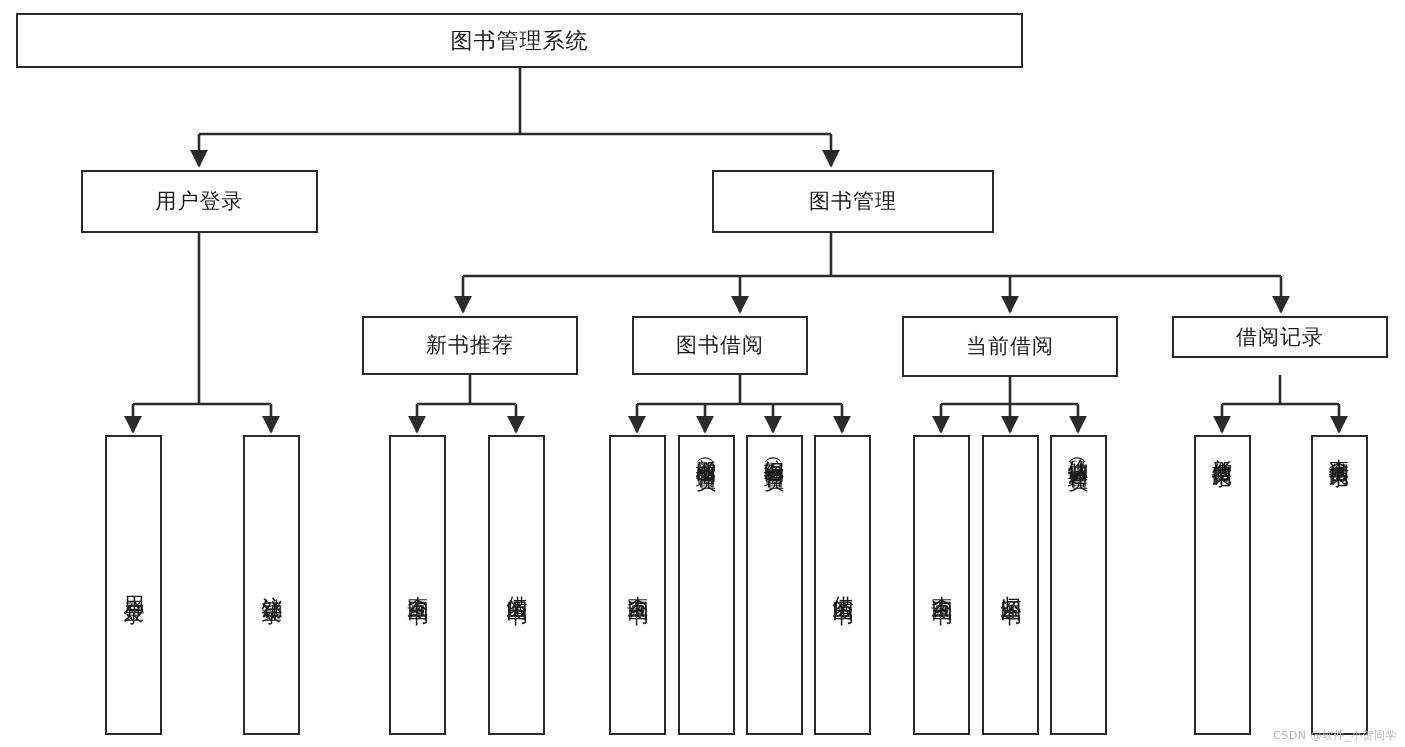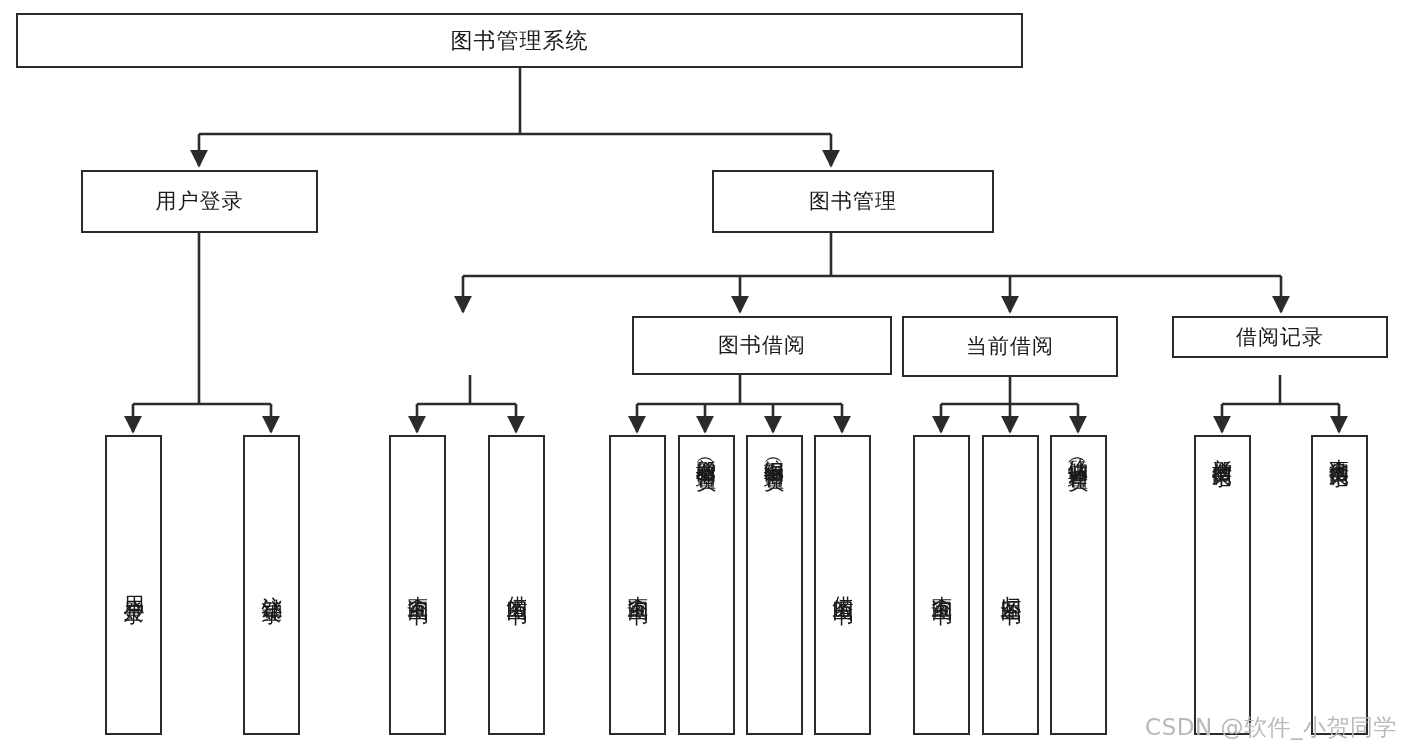--- a/index.html
+++ b/index.html
@@ -67,21 +67,21 @@
     letter-spacing: 2px;
   }
   .node.v.mid {
     align-items: center;
     padding-top: 0;
   }
   #watermark {
     position: absolute;
     right: 8px;
     bottom: 4px;
-    font-size: 23px;
+    font-size: 11px;
     color: #b9b9b9;
     white-space: nowrap;
     letter-spacing: 0.5px;
   }
 </style>
 </head>
 <body>
 
 <div id="canvas">
 
@@ -139,21 +139,24 @@
     <span class="label">图书管理系统</span>
   </div>
 
   <div class="node h" style="left:81px; top:170px; width:237px; height:63px;">
     <span class="label">用户登录</span>
   </div>
   <div class="node h" style="left:712px; top:170px; width:282px; height:63px;">
     <span class="label">图书管理</span>
   </div>
 
-  <div class="node h" style="left:632px; top:316px; width:260px; height:59px;">
+  <div class="node h" style="left:362px; top:316px; width:216px; height:59px;">
+    <span class="label">新书推荐</span>
+  </div>
+  <div class="node h" style="left:632px; top:316px; width:176px; height:59px;">
     <span class="label">图书借阅</span>
   </div>
   <div class="node h" style="left:902px; top:316px; width:216px; height:61px;">
     <span class="label">当前借阅</span>
   </div>
   <div class="node h" style="left:1172px; top:316px; width:216px; height:42px;">
     <span class="label">借阅记录</span>
   </div>
 
   <div class="node v mid" style="left:105px; top:435px; width:57px; height:300px;">

